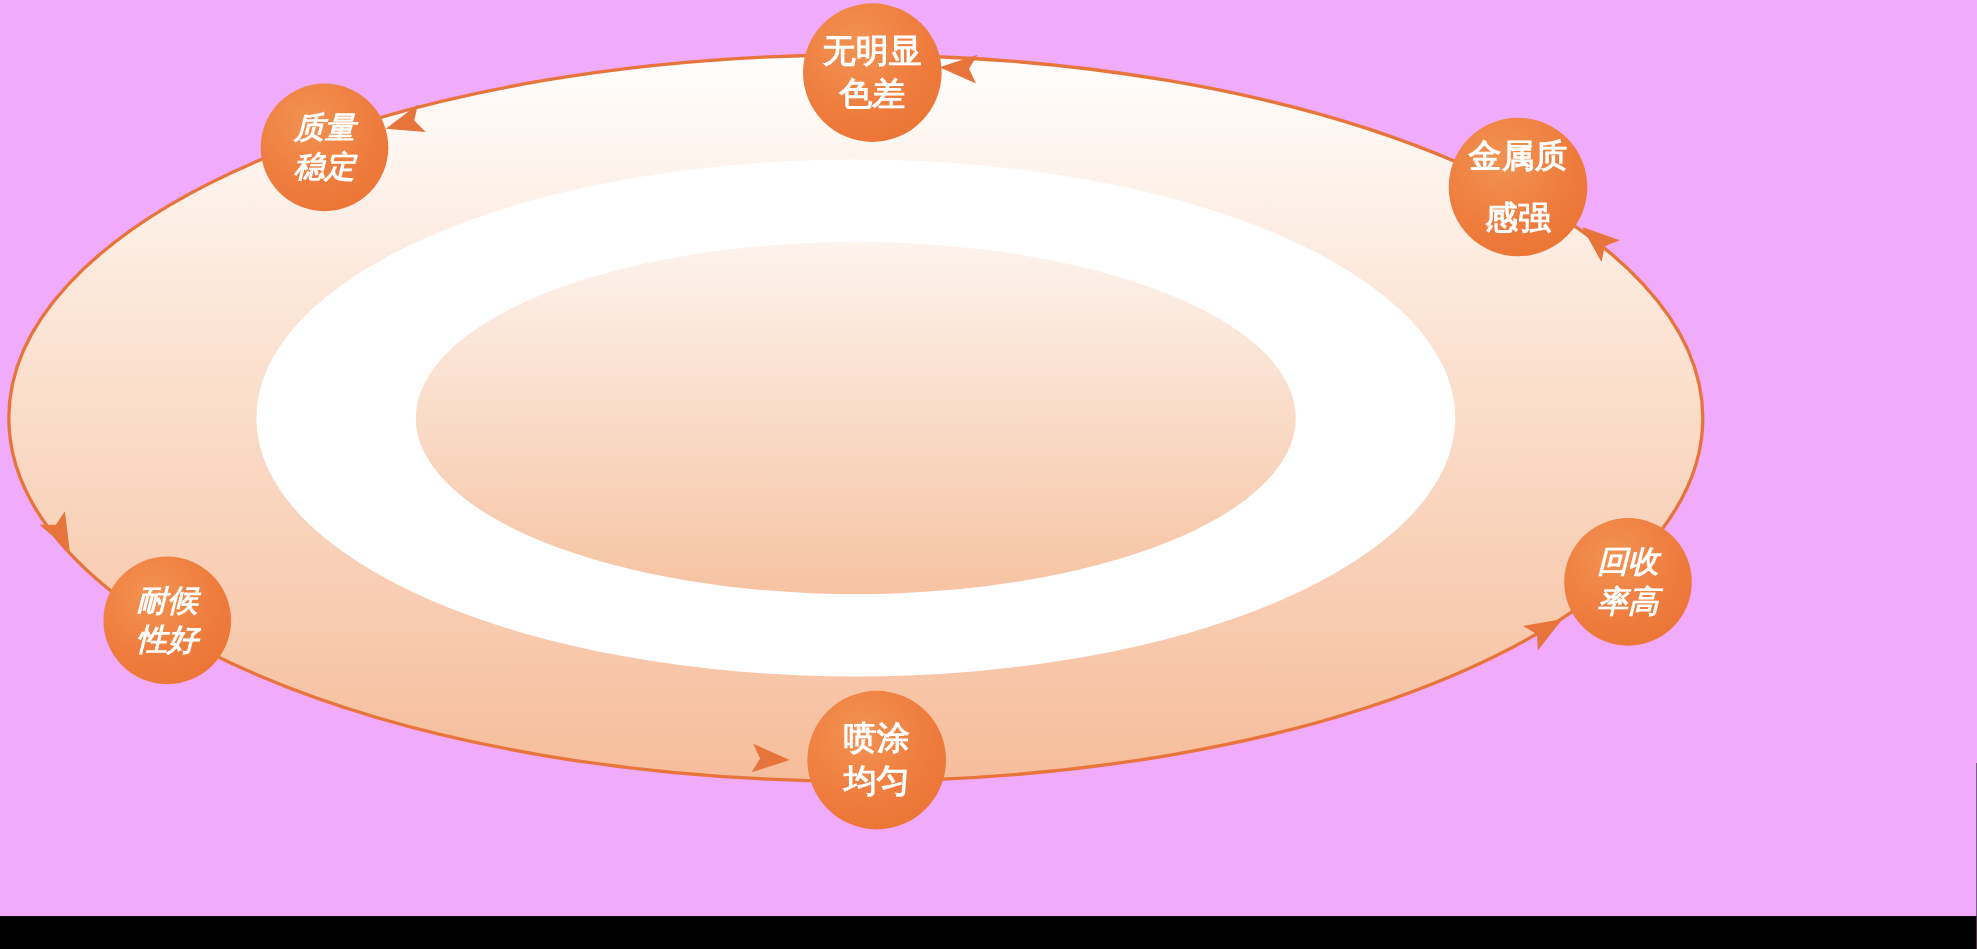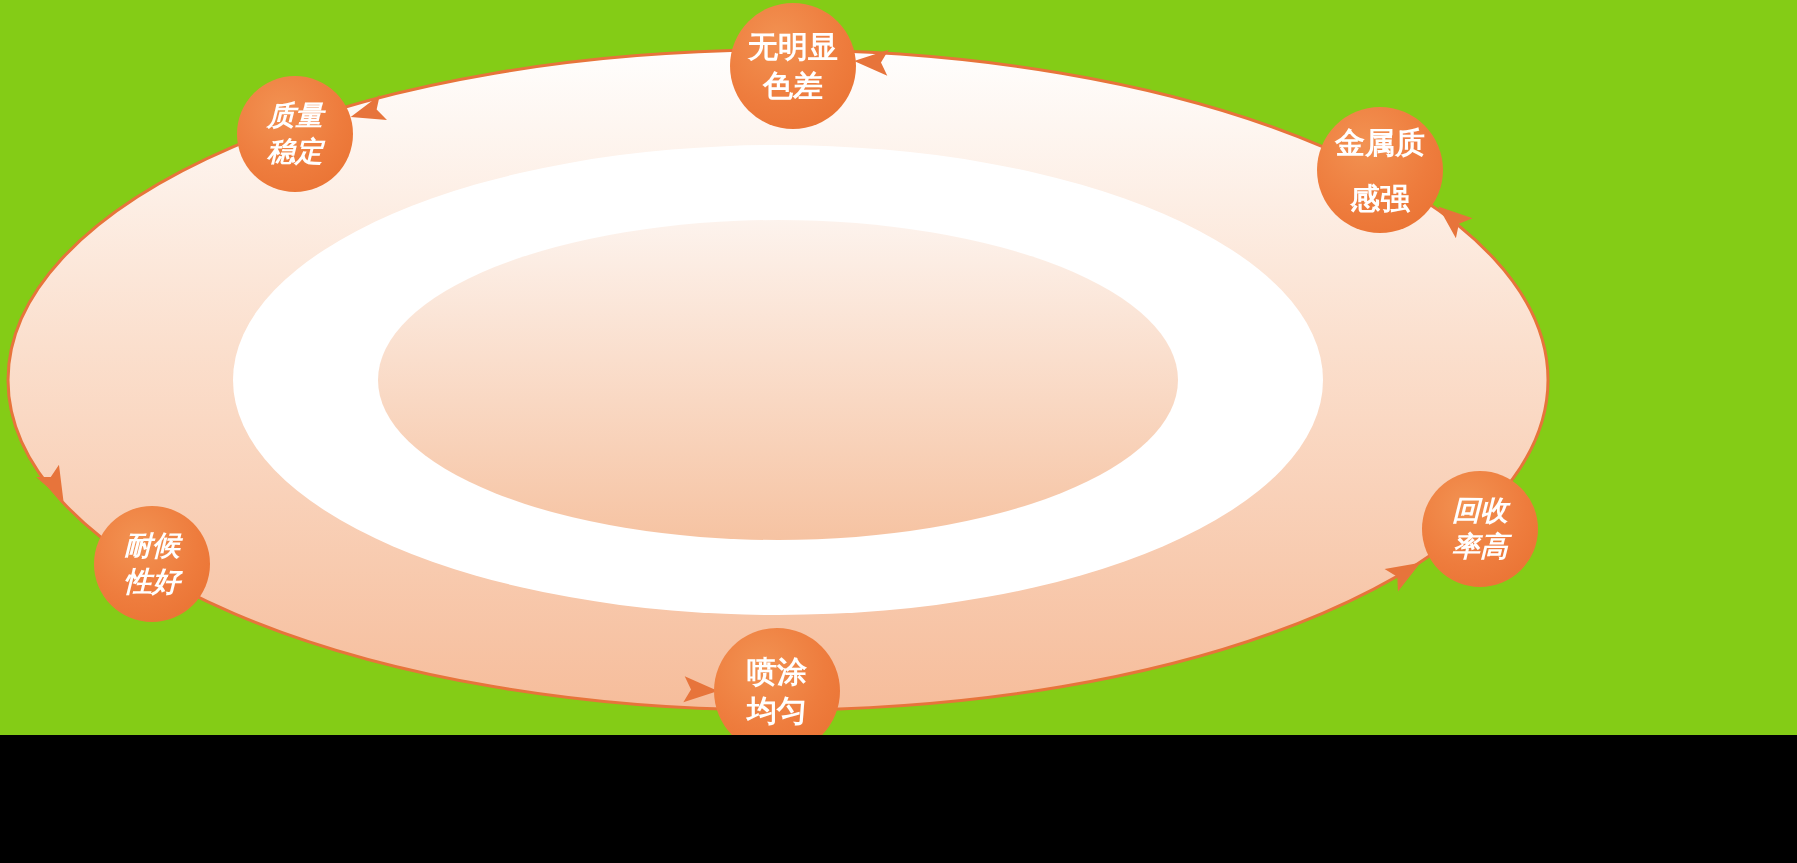--- a/index.html
+++ b/index.html
@@ -4,23 +4,23 @@
 <style>
   html, body {
     margin: 0;
     padding: 0;
     background: #000000;
     font-family: "DejaVu Sans", "Liberation Sans", sans-serif;
   }
   .stage {
     position: relative;
     width: 1797px;
-    height: 735px;
+    height: 833px;
     overflow: hidden;
-    background: #84cc16;
+    background: #f0abfc;
   }
   .stage svg {
     position: absolute;
     left: 0;
     top: 0;
   }
   .badge {
     position: absolute;
     border-radius: 50%;
     background: radial-gradient(circle at 38% 30%, #f29252 0%, #ee7c3d 55%, #e86f2f 100%);
@@ -89,18 +89,18 @@
   <div class="badge md" style="left:94px; top:506px;">
     <span>耐候</span>
     <span>性好</span>
   </div>
 
   <div class="badge md" style="left:1422px; top:471px;">
     <span>回收</span>
     <span>率高</span>
   </div>
 
-  <div class="badge lg" style="left:714px; top:628px;align-items:center;">
+  <div class="badge lg" style="left:734px; top:628px;align-items:center;">
     <span>喷涂</span>
     <span>均匀</span>
   </div>
 
 </div>
 
 </body></html>

